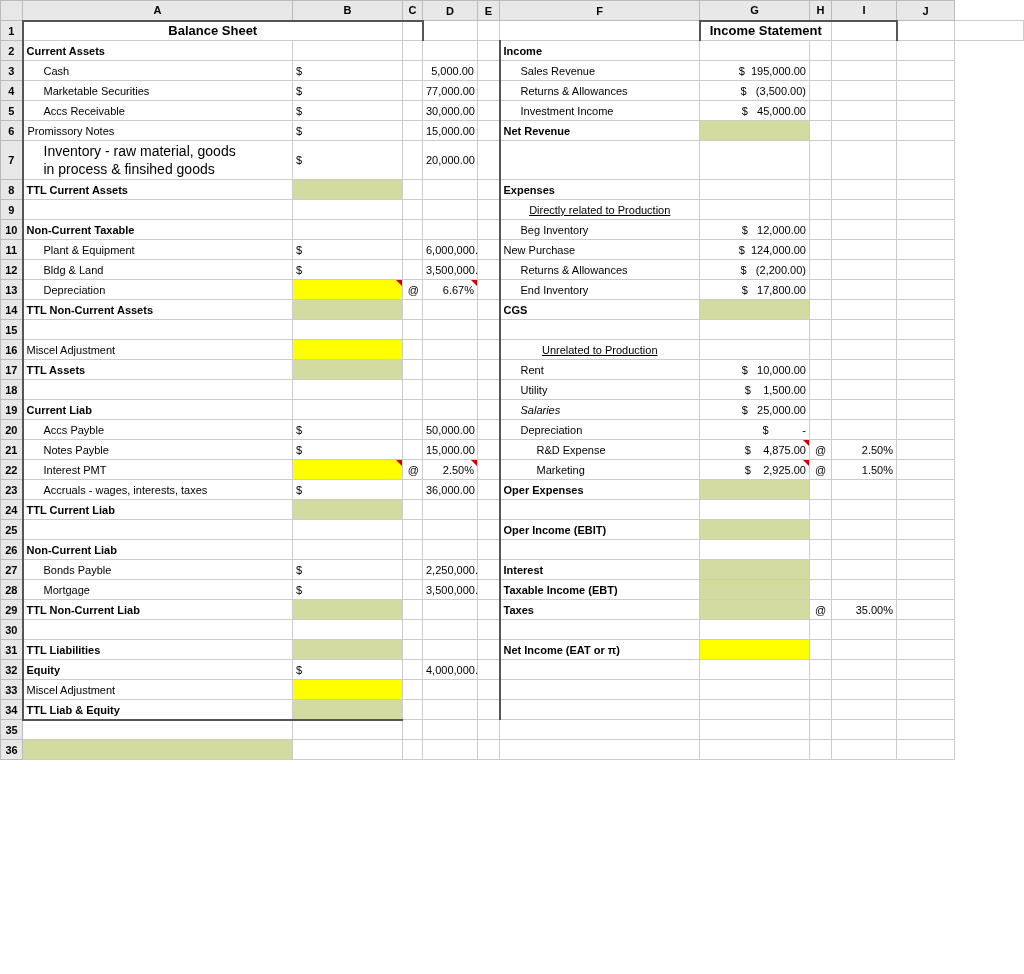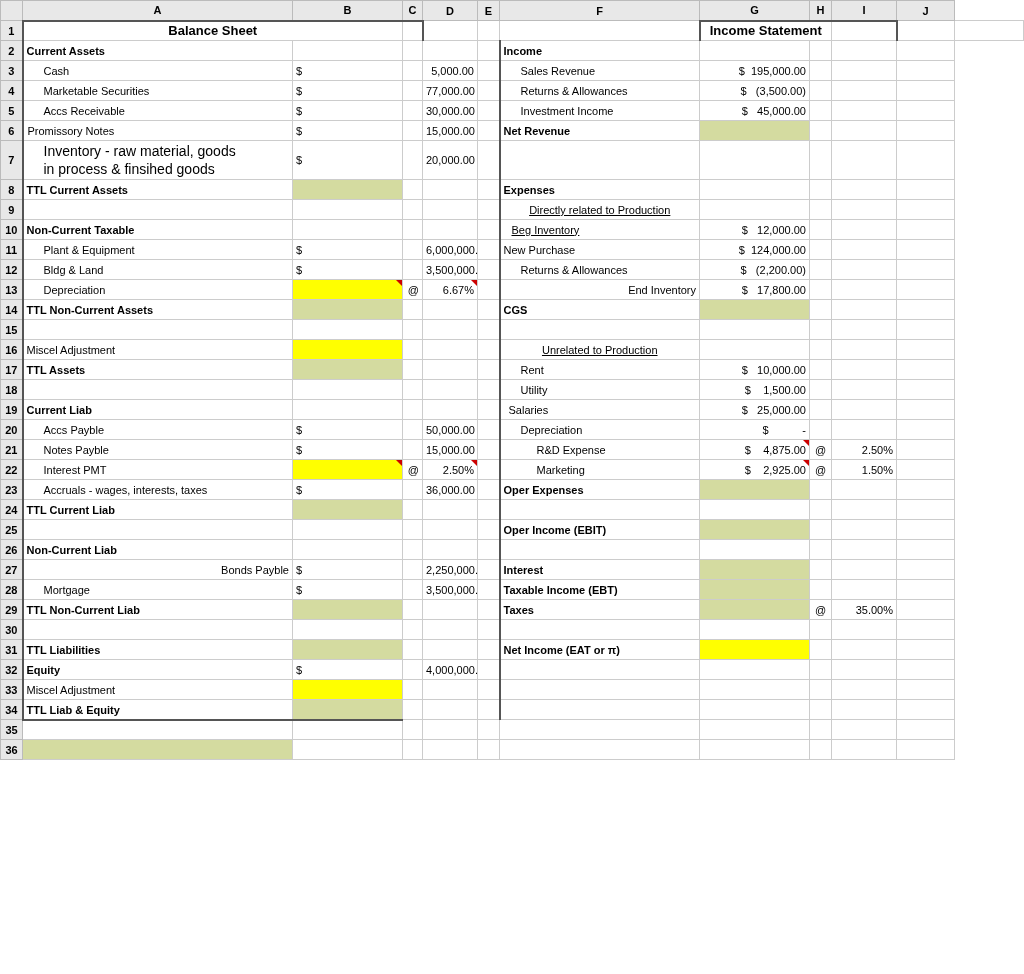--- a/index.html
+++ b/index.html
@@ -202,21 +202,21 @@
       <td class="cj"></td>
     </tr>
 
     <tr>
       <td class="rn">10</td>
       <td class="ca bold bl">Non-Current Taxable</td>
       <td class="cb"></td>
       <td class="cc"></td>
       <td class="cd"></td>
       <td class="ce"></td>
-      <td class="cf bl" style="padding-left:11px;text-decoration:underline;">Beg Inventory</td>
+      <td class="cf bl" style="padding-left:20px;">Beg Inventory</td>
       <td class="cg right">$&nbsp;&nbsp;&nbsp;12,000.00</td>
       <td class="ch"></td>
       <td class="ci"></td>
       <td class="cj"></td>
     </tr>
 
     <tr>
       <td class="rn">11</td>
       <td class="ca bl" style="padding-left:20px;">Plant &amp; Equipment</td>
       <td class="cb">$</td>
@@ -244,21 +244,21 @@
       <td class="cj"></td>
     </tr>
 
     <tr>
       <td class="rn">13</td>
       <td class="ca bl" style="padding-left:20px;">Depreciation</td>
       <td class="cb bgyellow rc"></td>
       <td class="cc right">@</td>
       <td class="cd right rc">6.67%</td>
       <td class="ce"></td>
-      <td class="cf bl" style="padding-left:20px;text-align:right;">End Inventory</td>
+      <td class="cf bl" style="padding-left:20px;">End Inventory</td>
       <td class="cg right">$&nbsp;&nbsp;&nbsp;17,800.00</td>
       <td class="ch"></td>
       <td class="ci"></td>
       <td class="cj"></td>
     </tr>
 
     <tr>
       <td class="rn">14</td>
       <td class="ca bold bl">TTL Non-Current Assets</td>
       <td class="cb bggreen"></td>
@@ -328,21 +328,21 @@
       <td class="cj"></td>
     </tr>
 
     <tr>
       <td class="rn">19</td>
       <td class="ca bold bl">Current Liab</td>
       <td class="cb"></td>
       <td class="cc"></td>
       <td class="cd"></td>
       <td class="ce"></td>
-      <td class="cf bl" style="padding-left:8px;">Salaries</td>
+      <td class="cf bl" style="padding-left:20px;font-style:italic;">Salaries</td>
       <td class="cg right">$&nbsp;&nbsp;&nbsp;25,000.00</td>
       <td class="ch"></td>
       <td class="ci"></td>
       <td class="cj"></td>
     </tr>
 
     <tr>
       <td class="rn">20</td>
       <td class="ca bl" style="padding-left:20px;">Accs Payble</td>
       <td class="cb">$</td>
@@ -435,21 +435,21 @@
       <td class="ce"></td>
       <td class="cf bl"></td>
       <td class="cg"></td>
       <td class="ch"></td>
       <td class="ci"></td>
       <td class="cj"></td>
     </tr>
 
     <tr>
       <td class="rn">27</td>
-      <td class="ca bl" style="padding-left:20px;text-align:right;">Bonds Payble</td>
+      <td class="ca bl" style="padding-left:20px;">Bonds Payble</td>
       <td class="cb">$</td>
       <td class="cc"></td>
       <td class="cd right">2,250,000.00</td>
       <td class="ce"></td>
       <td class="cf bold bl">Interest</td>
       <td class="cg bggreen"></td>
       <td class="ch"></td>
       <td class="ci"></td>
       <td class="cj"></td>
     </tr>

